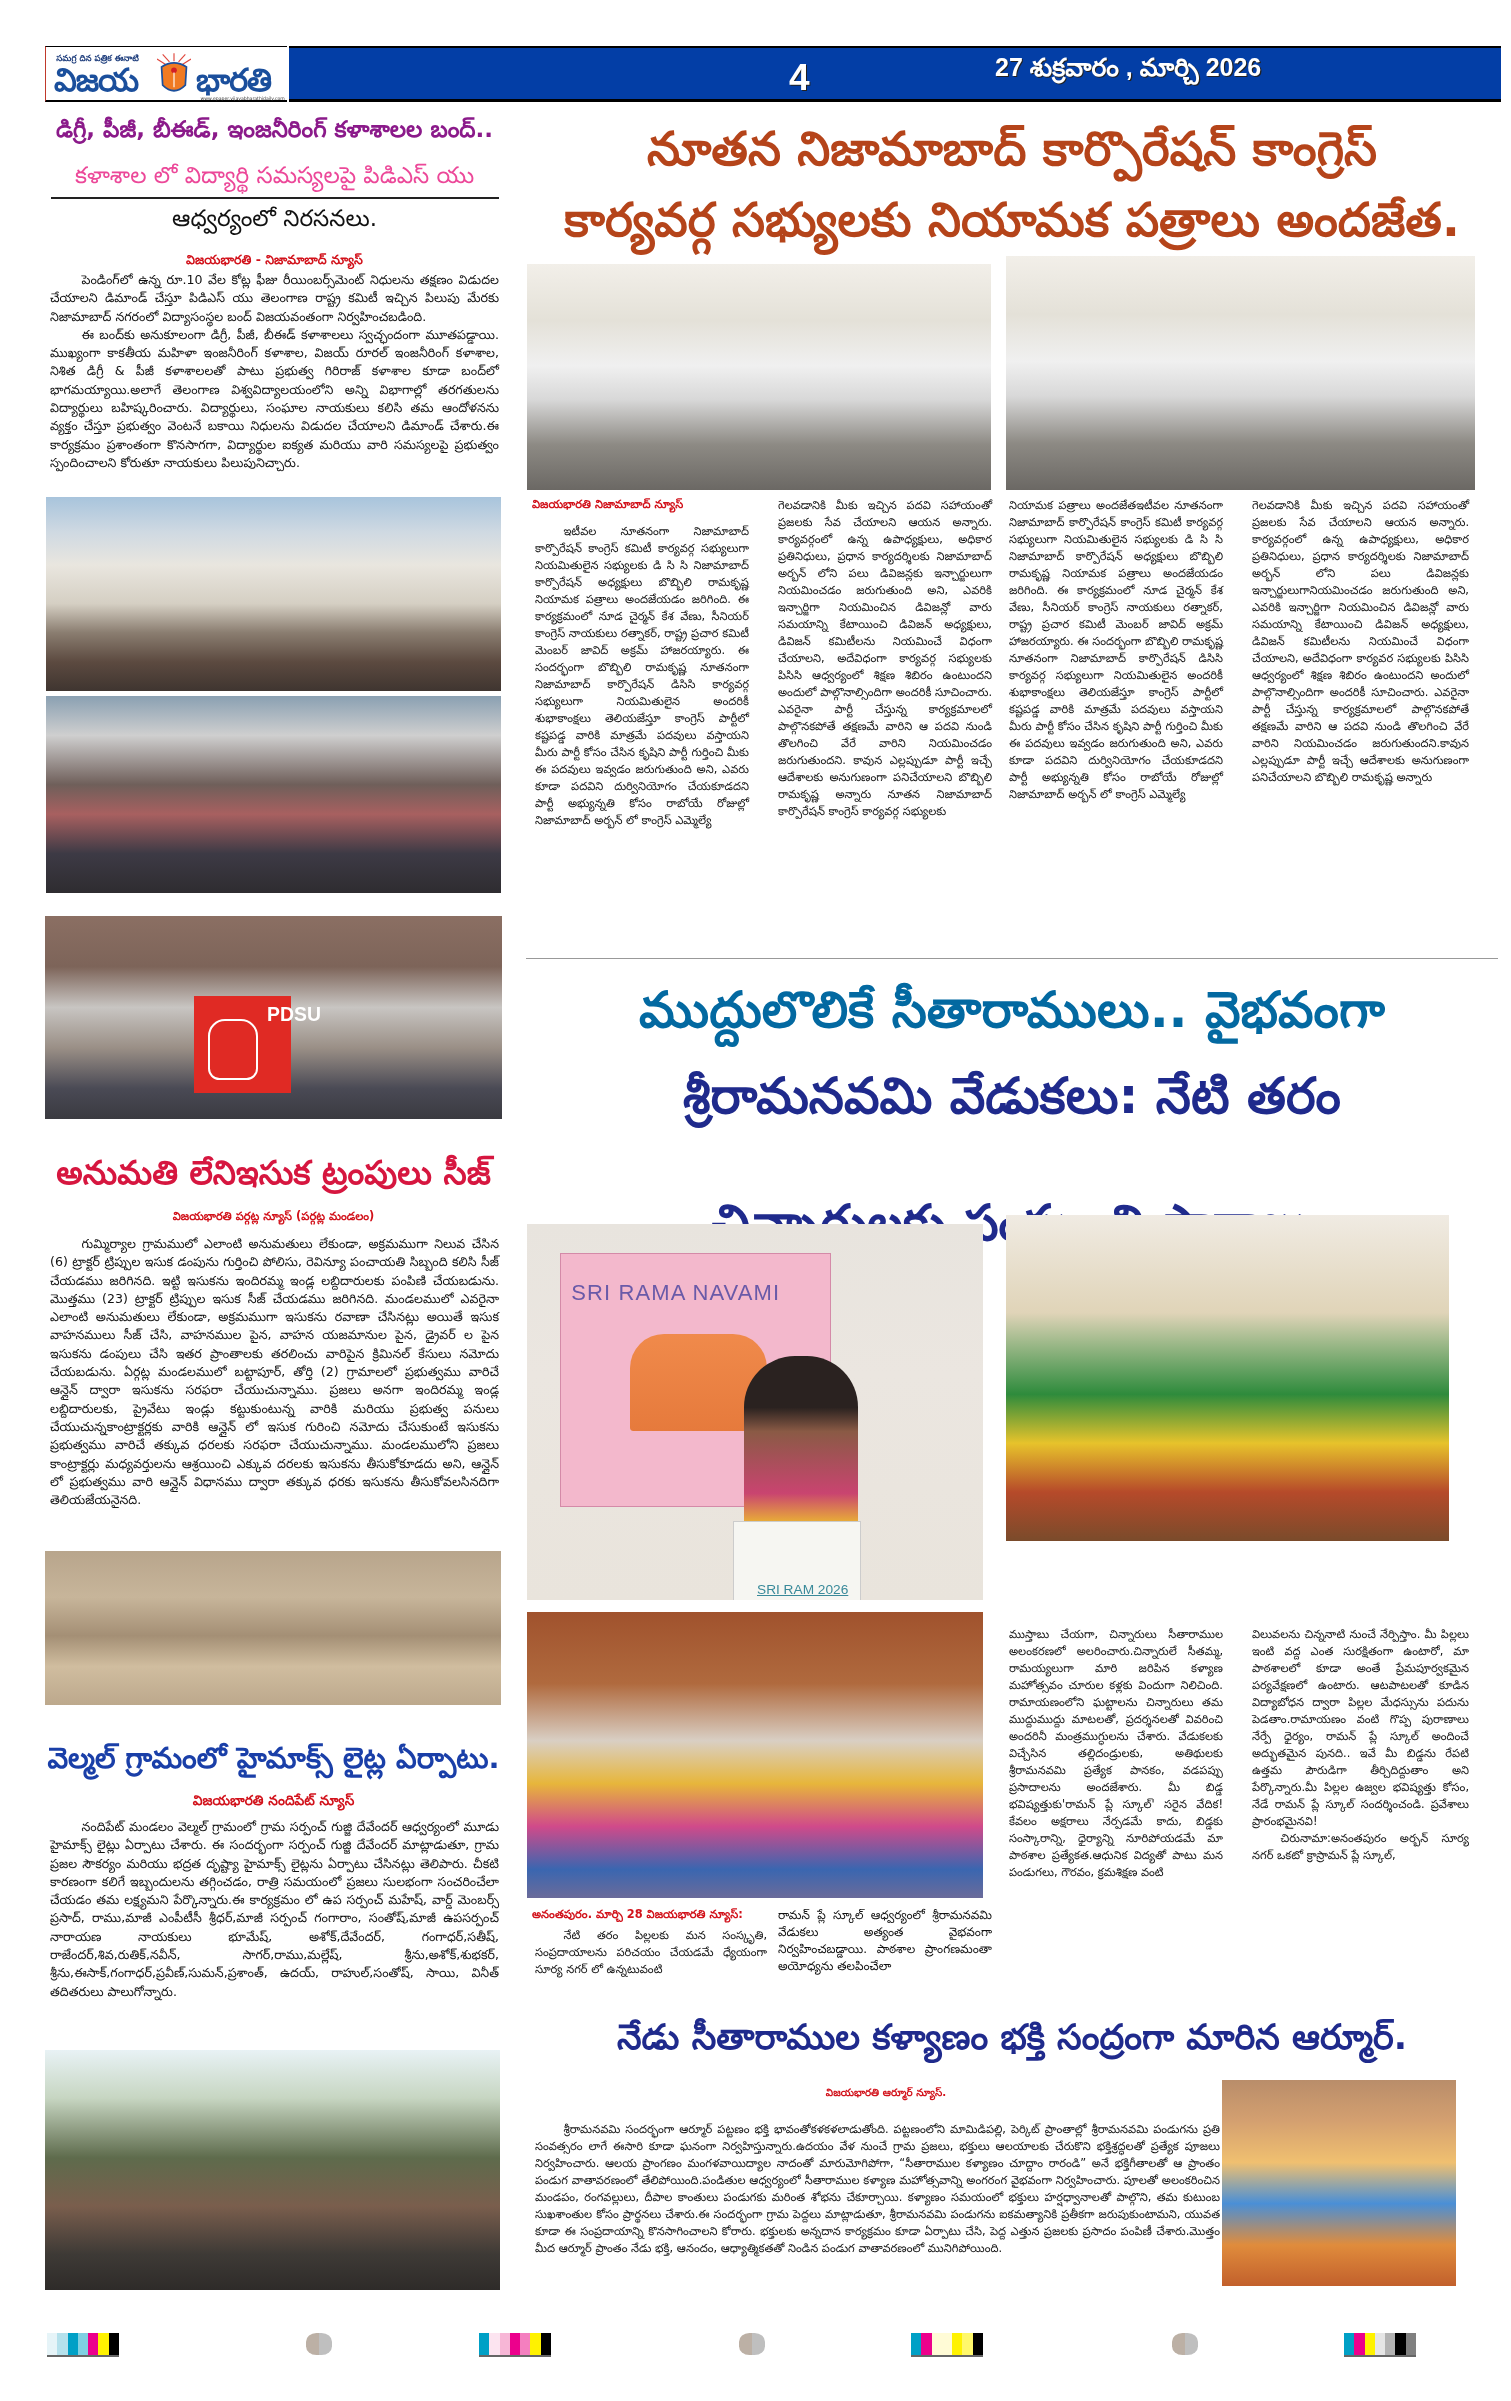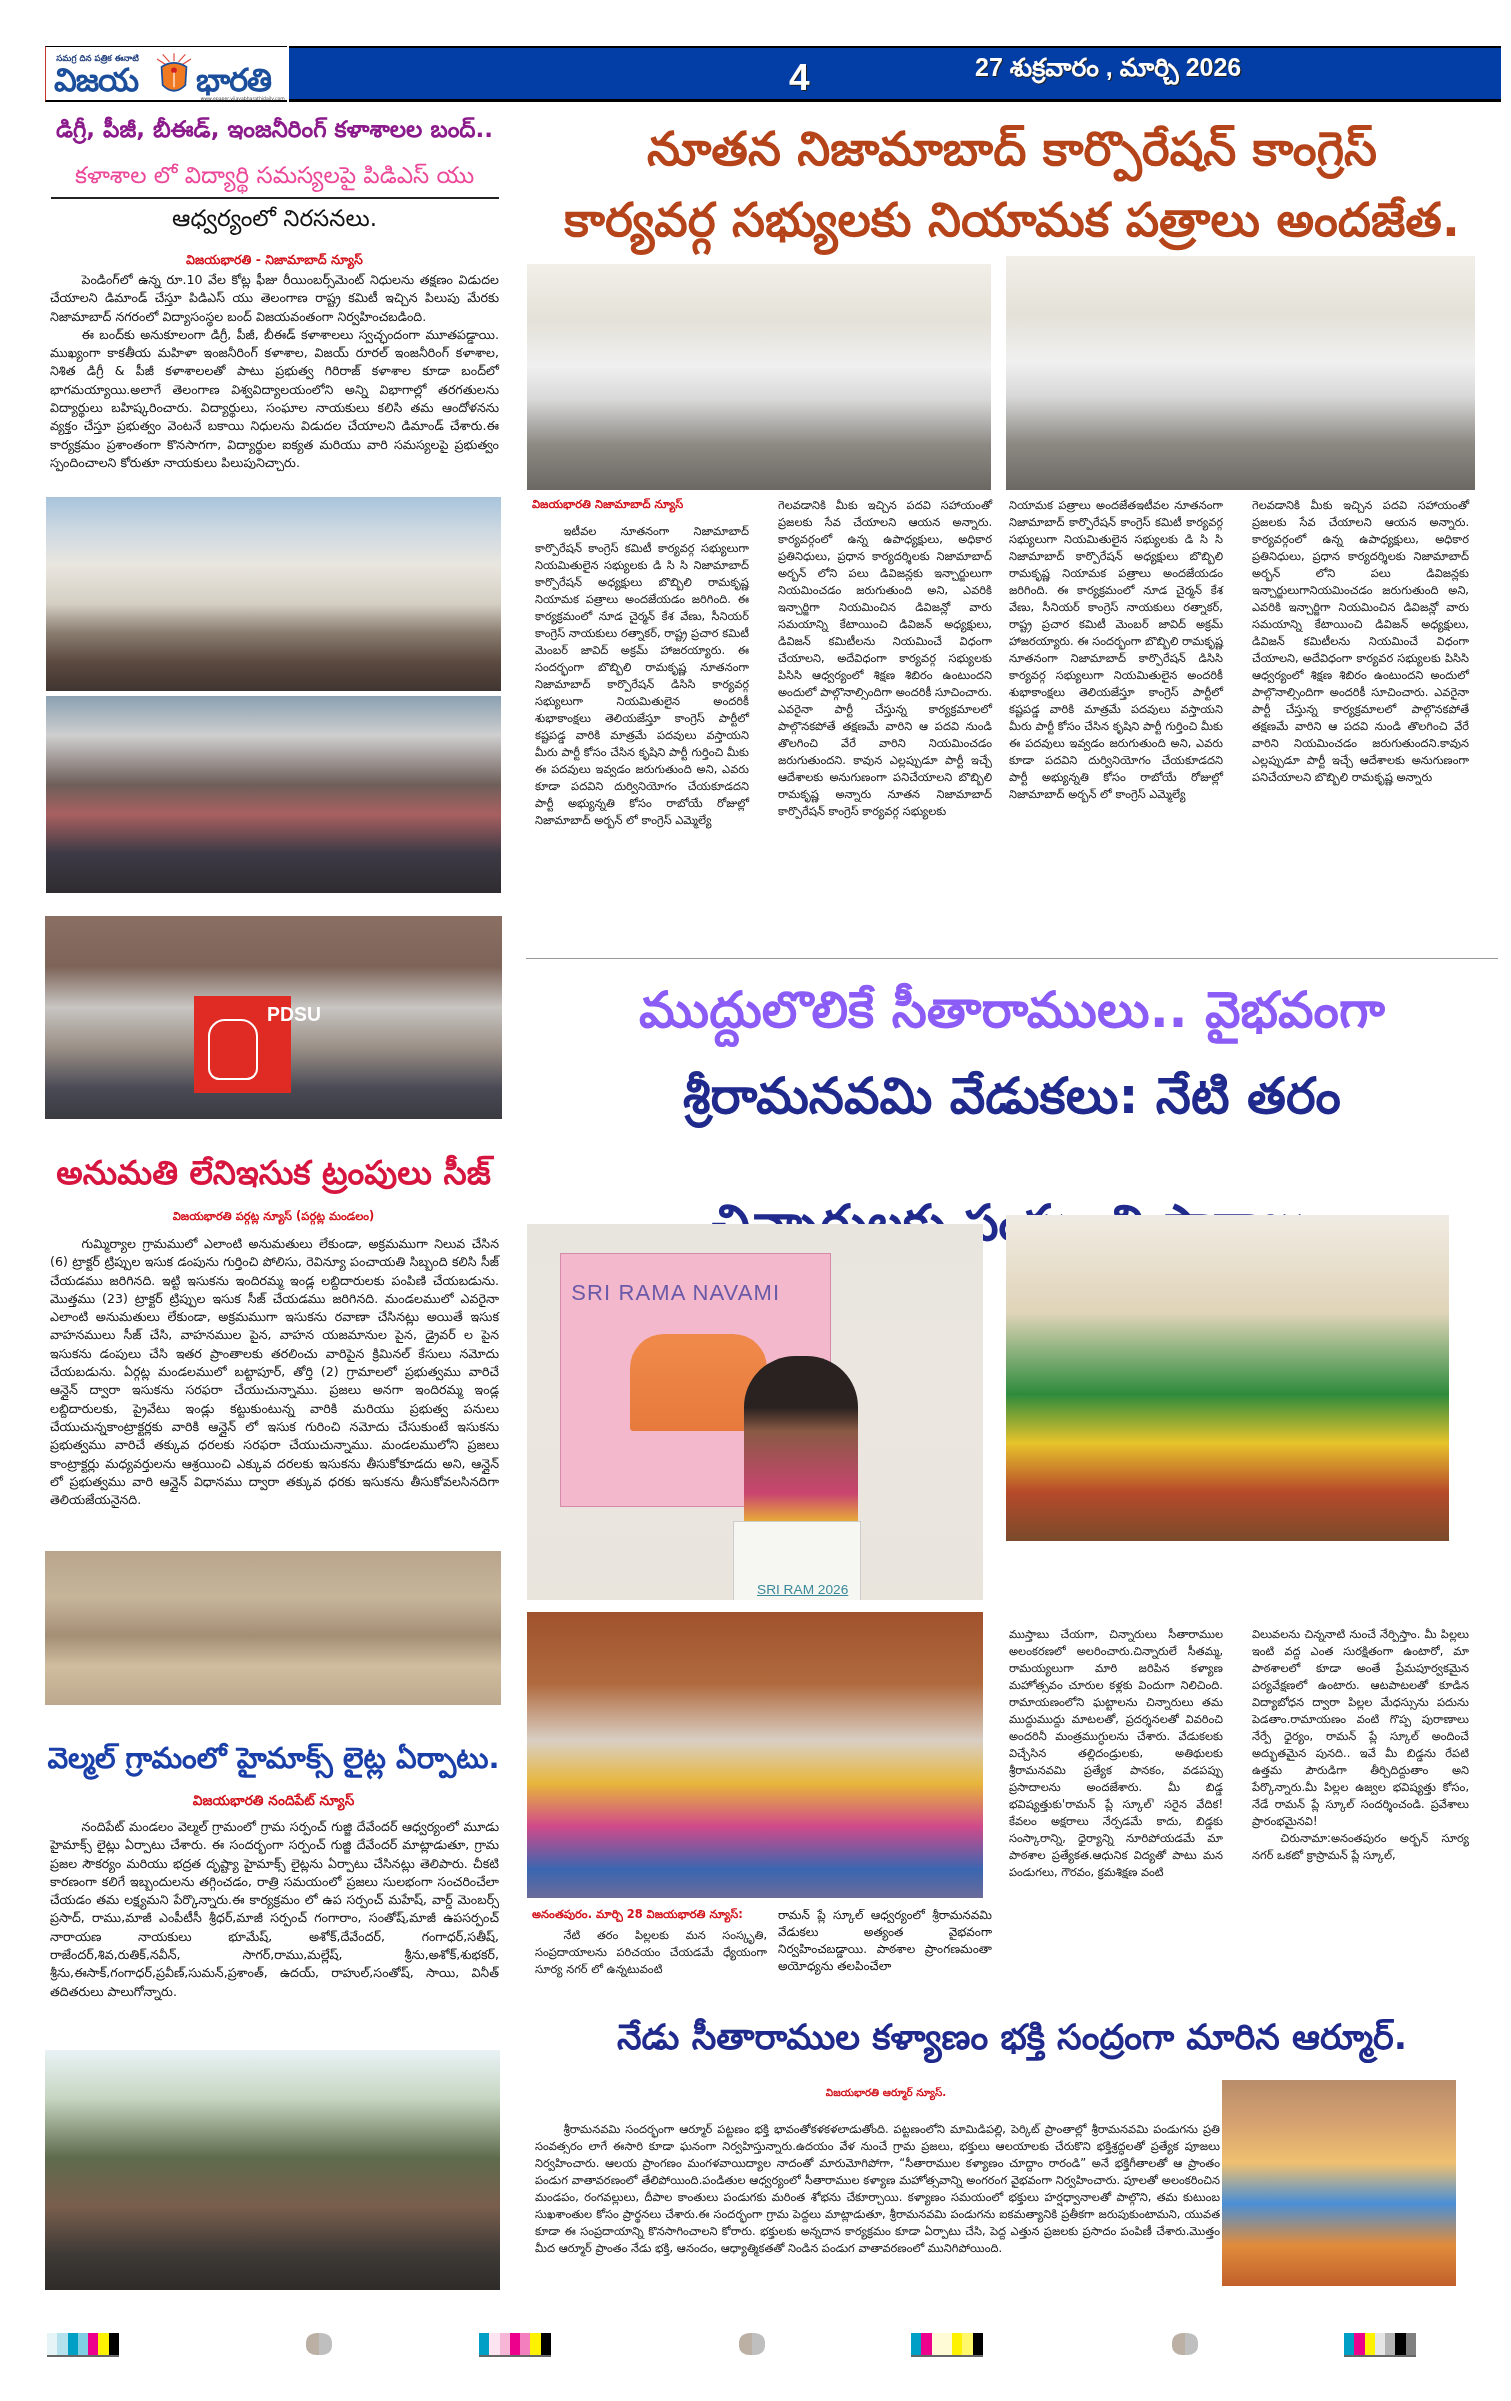--- a/index.html
+++ b/index.html
@@ -10,21 +10,21 @@
   .masthead-logo { left:45px; top:46px; width:242px; height:56px; border-left:1.1px solid #c0392b; border-top:1.7px solid #000; border-bottom:2.3px solid #000; background:#fff; }
   .logo-tag { position:absolute; left:10.3px; top:5.7px; font-size:8.6px; color:#1a3a7a; font-weight:bold; }
   .logo-word { position:absolute; top:16px; font-size:32px; font-weight:bold; color:#1b4f9c; letter-spacing:-1.1px; line-height:34px; }
   .logo-word.left { left:8px; }
   .logo-word.right { left:150px; }
   .logo-emblem { position:absolute; left:111px; top:5.7px; width:34px; height:46px; }
   .logo-url { position:absolute; right:2.3px; bottom:-1.1px; font-size:4.6px; color:#333; }
 
   .blue-band { left:289px; top:46px; width:1212px; height:56px; border-top:2.9px solid #000; border-bottom:3.4px solid #000; background:#033ea6; }
   .page-no { position:absolute; left:500px; top:9.1px; font-size:37px; font-weight:bold; color:#fff; font-family:"Liberation Sans", sans-serif; text-shadow:1.1px 1.1px 0 #222; }
-  .page-date { position:absolute; left:686px; top:4.6px; font-size:25px; font-weight:bold; color:#fff; font-family:"Liberation Sans", sans-serif; text-shadow:1.1px 1.1px 0 #222; }
+  .page-date { position:absolute; left:706px; top:4.6px; font-size:25px; font-weight:bold; color:#fff; font-family:"Liberation Sans", sans-serif; text-shadow:1.1px 1.1px 0 #222; }
 
   
   .headline { font-weight:bold; line-height:1.1; text-align:center; }
   .byline { color:#d2121b; font-weight:bold; text-align:center; font-size:12.6px; }
   .body-text { font-size:13.7px; line-height:19.4px; text-align:justify; color:#111; font-family:"DejaVu Sans", sans-serif; }
   .body-text p { margin:0; text-indent:2.5em; }
   .photo { overflow:hidden; background:#ccc; }
   .rule { height:1.7px; background:#222; }
 
   
@@ -121,21 +121,21 @@
 <div class="abs photo ph-congress" style="left:527px;top:264px;width:464px;height:226px;"></div>
 <div class="abs photo ph-congress" style="left:1006px;top:256px;width:469px;height:234px;"></div>
 
 <div class="abs byline" style="left:532px;top:497px;width:217px;font-size:11.4px;text-align:left;">విజయభారతి నిజామాబాద్ న్యూస్</div>
 <div class="abs body-text" style="left:535px;top:523px;width:214px;font-size:11.4px;line-height:17px;text-indent:2.5em;">ఇటీవల నూతనంగా నిజామాబాద్ కార్పొరేషన్ కాంగ్రెస్ కమిటీ కార్యవర్గ సభ్యులుగా నియమితులైన సభ్యులకు డి సి సి నిజామాబాద్ కార్పొరేషన్ అధ్యక్షులు బొబ్బిలి రామకృష్ణ నియామక పత్రాలు అందజేయడం జరిగింది. ఈ కార్యక్రమంలో నూడ చైర్మన్ కేశ వేణు, సీనియర్ కాంగ్రెస్ నాయకులు రత్నాకర్, రాష్ట్ర ప్రచార కమిటీ మెంబర్ జావిద్ అక్రమ్ హాజరయ్యారు. ఈ సందర్భంగా బొబ్బిలి రామకృష్ణ నూతనంగా నిజామాబాద్ కార్పొరేషన్ డిసిసి కార్యవర్గ సభ్యులుగా నియమితులైన అందరికీ శుభాకాంక్షలు తెలియజేస్తూ కాంగ్రెస్ పార్టీలో కష్టపడ్డ వారికి మాత్రమే పదవులు వస్తాయని మీరు పార్టీ కోసం చేసిన కృషిని పార్టీ గుర్తించి మీకు ఈ పదవులు ఇవ్వడం జరుగుతుంది అని, ఎవరు కూడా పదవిని దుర్వినియోగం చేయకూడదని పార్టీ అభ్యున్నతి కోసం రాబోయే రోజుల్లో నిజామాబాద్ అర్బన్ లో కాంగ్రెస్ ఎమ్మెల్యే</div>
 <div class="abs body-text" style="left:778px;top:497px;width:214px;font-size:11.4px;line-height:17px;">గెలవడానికి మీకు ఇచ్చిన పదవి సహాయంతో ప్రజలకు సేవ చేయాలని ఆయన అన్నారు. కార్యవర్గంలో ఉన్న ఉపాధ్యక్షులు, అధికార ప్రతినిధులు, ప్రధాన కార్యదర్శిలకు నిజామాబాద్ అర్బన్ లోని పలు డివిజన్లకు ఇన్చార్జులుగా నియమించడం జరుగుతుంది అని, ఎవరికి ఇన్చార్జిగా నియమించిన డివిజన్లో వారు సమయాన్ని కేటాయించి డివిజన్ అధ్యక్షులు, డివిజన్ కమిటీలను నియమించే విధంగా చేయాలని, అదేవిధంగా కార్యవర్గ సభ్యులకు పిసిసి ఆధ్వర్యంలో శిక్షణ శిబిరం ఉంటుందని అందులో పాల్గొనాల్సిందిగా అందరికీ సూచించారు. ఎవరైనా పార్టీ చేస్తున్న కార్యక్రమాలలో పాల్గొనకపోతే తక్షణమే వారిని ఆ పదవి నుండి తొలగించి వేరే వారిని నియమించడం జరుగుతుందని. కావున ఎల్లప్పుడూ పార్టీ ఇచ్చే ఆదేశాలకు అనుగుణంగా పనిచేయాలని బొబ్బిలి రామకృష్ణ అన్నారు నూతన నిజామాబాద్ కార్పొరేషన్ కాంగ్రెస్ కార్యవర్గ సభ్యులకు</div>
 <div class="abs body-text" style="left:1009px;top:497px;width:214px;font-size:11.4px;line-height:17px;">నియామక పత్రాలు అందజేతఇటీవల నూతనంగా నిజామాబాద్ కార్పొరేషన్ కాంగ్రెస్ కమిటీ కార్యవర్గ సభ్యులుగా నియమితులైన సభ్యులకు డి సి సి నిజామాబాద్ కార్పొరేషన్ అధ్యక్షులు బొబ్బిలి రామకృష్ణ నియామక పత్రాలు అందజేయడం జరిగింది. ఈ కార్యక్రమంలో నూడ చైర్మన్ కేశ వేణు, సీనియర్ కాంగ్రెస్ నాయకులు రత్నాకర్, రాష్ట్ర ప్రచార కమిటీ మెంబర్ జావిద్ అక్రమ్ హాజరయ్యారు. ఈ సందర్భంగా బొబ్బిలి రామకృష్ణ నూతనంగా నిజామాబాద్ కార్పొరేషన్ డిసిసి కార్యవర్గ సభ్యులుగా నియమితులైన అందరికీ శుభాకాంక్షలు తెలియజేస్తూ కాంగ్రెస్ పార్టీలో కష్టపడ్డ వారికి మాత్రమే పదవులు వస్తాయని మీరు పార్టీ కోసం చేసిన కృషిని పార్టీ గుర్తించి మీకు ఈ పదవులు ఇవ్వడం జరుగుతుంది అని, ఎవరు కూడా పదవిని దుర్వినియోగం చేయకూడదని పార్టీ అభ్యున్నతి కోసం రాబోయే రోజుల్లో నిజామాబాద్ అర్బన్ లో కాంగ్రెస్ ఎమ్మెల్యే</div>
 <div class="abs body-text" style="left:1252px;top:497px;width:217px;font-size:11.4px;line-height:17px;">గెలవడానికి మీకు ఇచ్చిన పదవి సహాయంతో ప్రజలకు సేవ చేయాలని ఆయన అన్నారు. కార్యవర్గంలో ఉన్న ఉపాధ్యక్షులు, అధికార ప్రతినిధులు, ప్రధాన కార్యదర్శిలకు నిజామాబాద్ అర్బన్ లోని పలు డివిజన్లకు ఇన్చార్జులుగానియమించడం జరుగుతుంది అని, ఎవరికి ఇన్చార్జిగా నియమించిన డివిజన్లో వారు సమయాన్ని కేటాయించి డివిజన్ అధ్యక్షులు, డివిజన్ కమిటీలను నియమించే విధంగా చేయాలని, అదేవిధంగా కార్యవర సభ్యులకు పిసిసి ఆధ్వర్యంలో శిక్షణ శిబిరం ఉంటుందని అందులో పాల్గొనాల్సిందిగా అందరికీ సూచించారు. ఎవరైనా పార్టీ చేస్తున్న కార్యక్రమాలలో పాల్గొనకపోతే తక్షణమే వారిని ఆ పదవి నుండి తొలగించి వేరే వారిని నియమించడం జరుగుతుందని.కావున ఎల్లప్పుడూ పార్టీ ఇచ్చే ఆదేశాలకు అనుగుణంగా పనిచేయాలని బొబ్బిలి రామకృష్ణ అన్నారు</div>
 <div class="abs" style="left:526px;top:958px;width:972px;height:1.1px;background:#999;"></div>
 
-<div class="abs headline" style="left:526px;top:983px;width:972px;font-size:50px;color:#8b5cf6;">ముద్దులొలికే సీతారాములు.. వైభవంగా</div>
+<div class="abs headline" style="left:526px;top:983px;width:972px;font-size:50px;color:#0369a1;">ముద్దులొలికే సీతారాములు.. వైభవంగా</div>
 <div class="abs headline" style="left:526px;top:1069px;width:972px;font-size:50px;color:#1f2a8c;">శ్రీరామనవమి వేడుకలు: నేటి తరం</div>
 <div class="abs headline" style="left:526px;top:1196px;width:972px;font-size:50px;color:#1f2a8c;">చిన్నారులకు సంస్కృతి పాఠాలు</div>
 
 <div class="abs photo ph-girl" style="left:527px;top:1224px;width:456px;height:376px;">
   <div class="poster">
     <div class="poster-title">SRI RAMA NAVAMI</div>
     <div class="poster-temple"></div>
   </div>
   <div class="girl-figure"></div>
   <div class="scroll-card">

